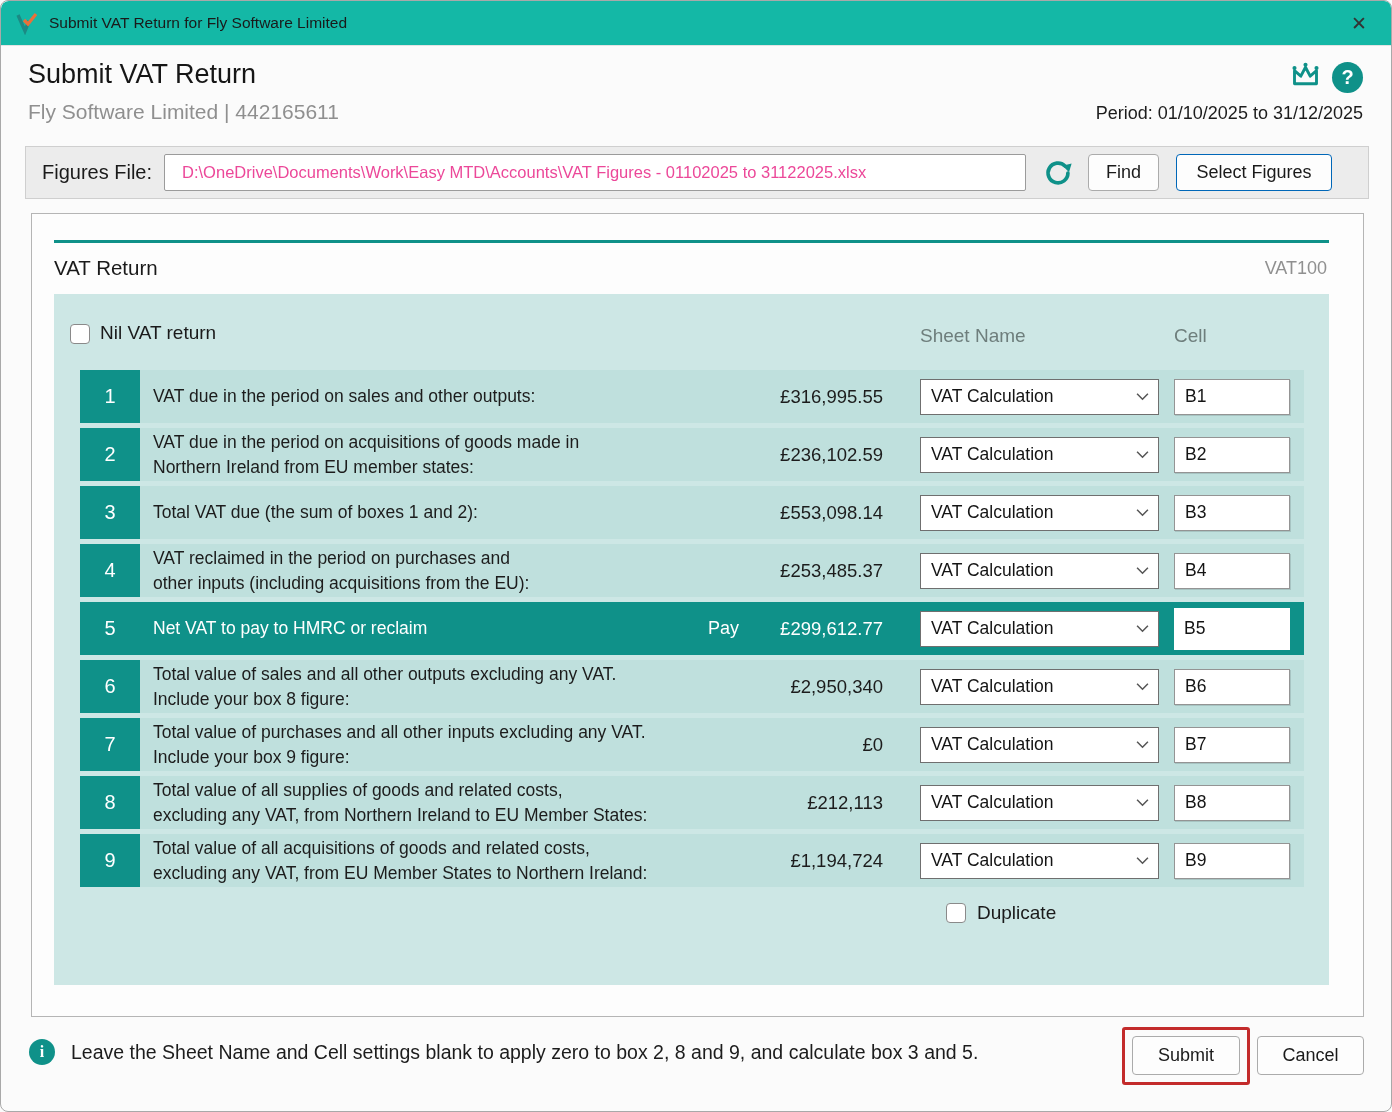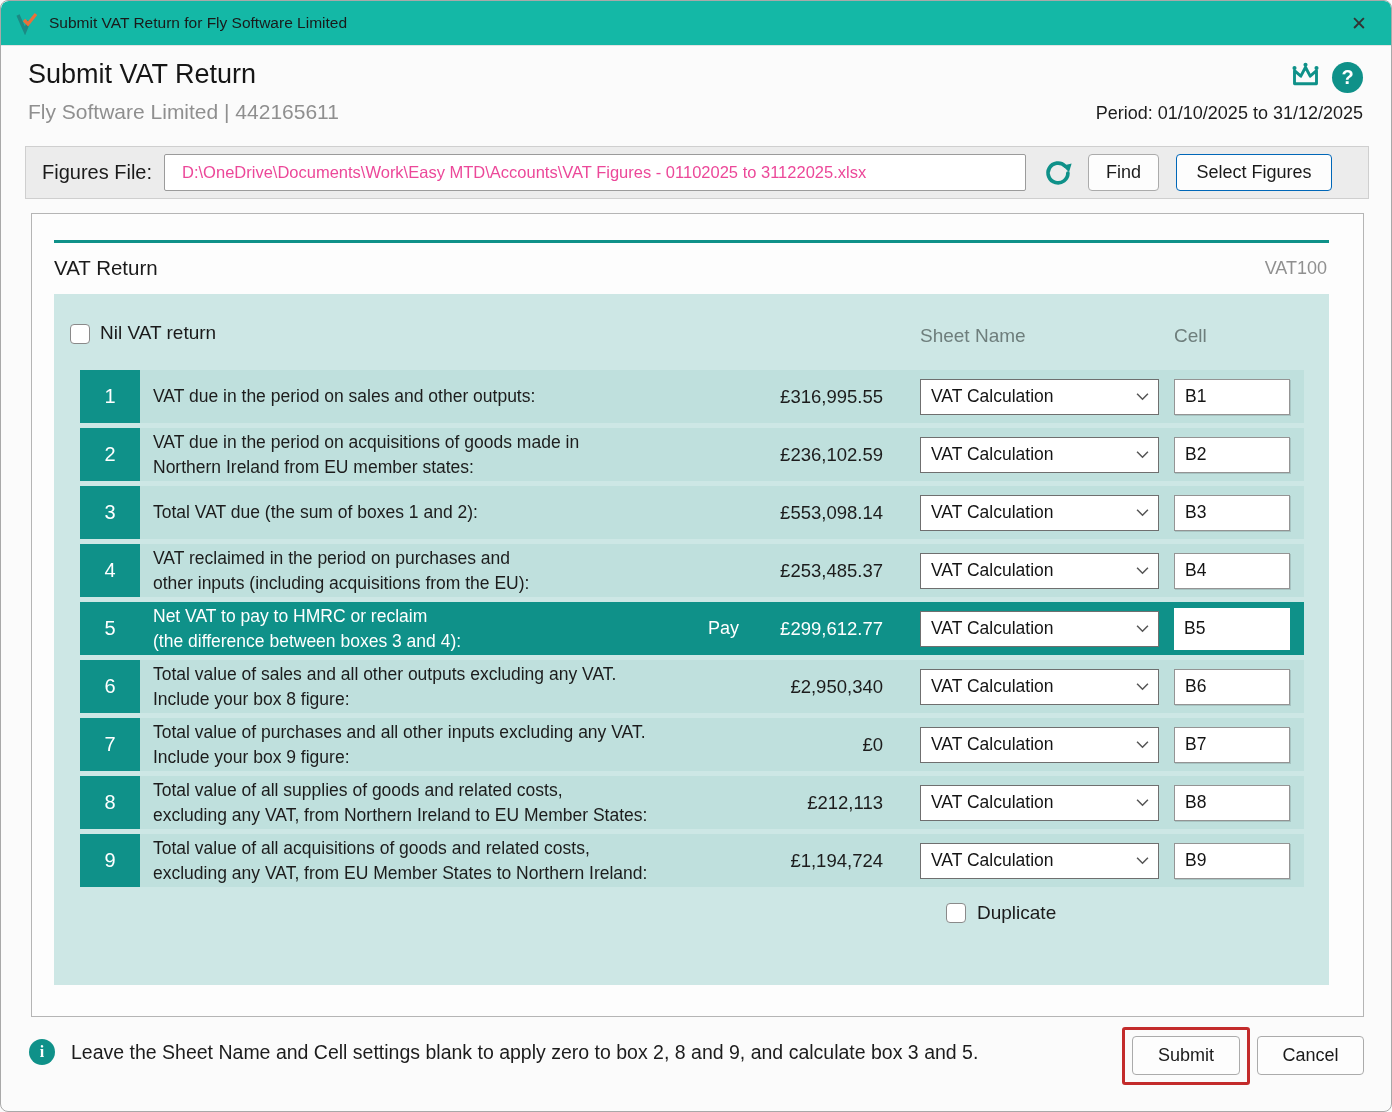--- a/index.html
+++ b/index.html
@@ -185,21 +185,20 @@
       <svg viewBox="0 0 12 8" width="13" height="9">
               <path d="M1 1.5 L6 6.5 L11 1.5" fill="none" stroke="#555" stroke-width="1.4"></path>
             </svg>
     </div>
     <input class="cellin" type="text" value="B4" style="">
   </div>
         <div class="vrow hl">
     <div class="num">5</div>
     <div class="desc">
             <span class="l1">Net VAT to pay to HMRC or reclaim</span>
-            <span class="l2">(the difference between boxes 3 and 4):</span>
           </div>
     <div class="tag">Pay</div>
     <div class="amount">£299,612.77</div>
     <div class="sel">
       <span>VAT Calculation</span>
       <svg viewBox="0 0 12 8" width="13" height="9">
               <path d="M1 1.5 L6 6.5 L11 1.5" fill="none" stroke="#555" stroke-width="1.4"></path>
             </svg>
     </div>
     <input class="cellin" type="text" value="B5" style="">

